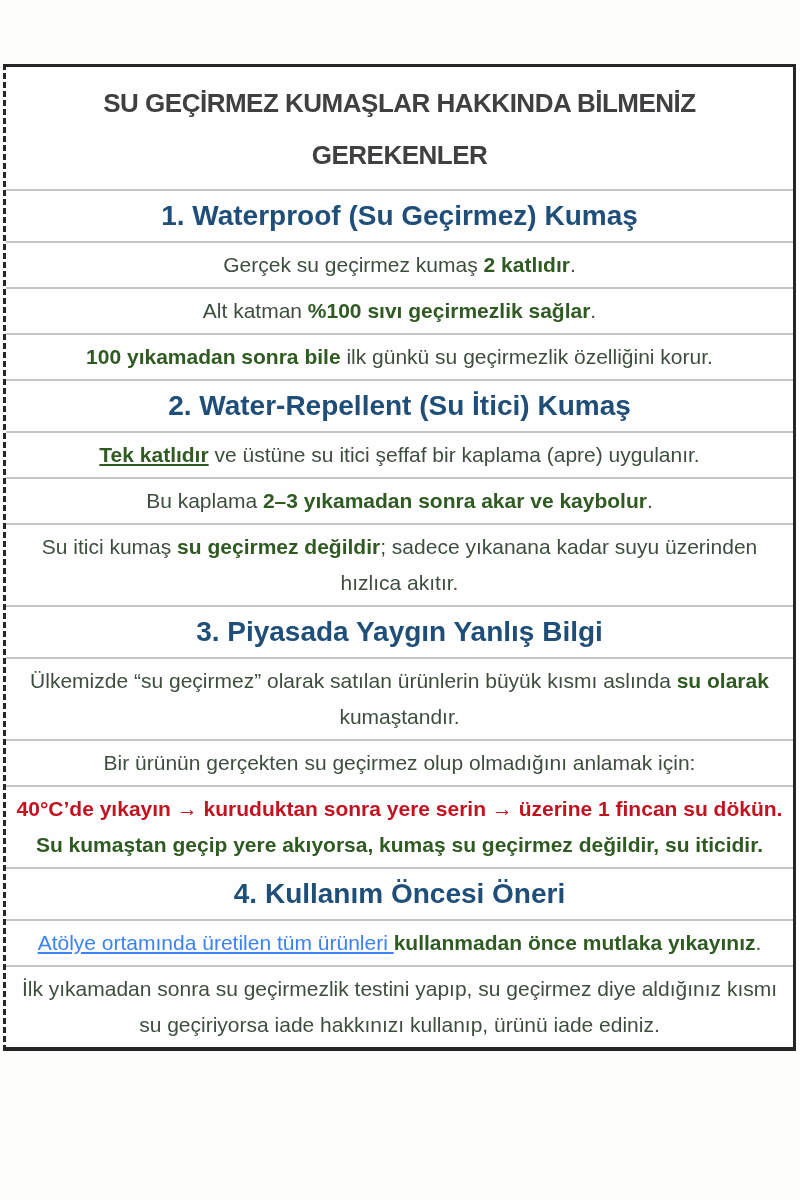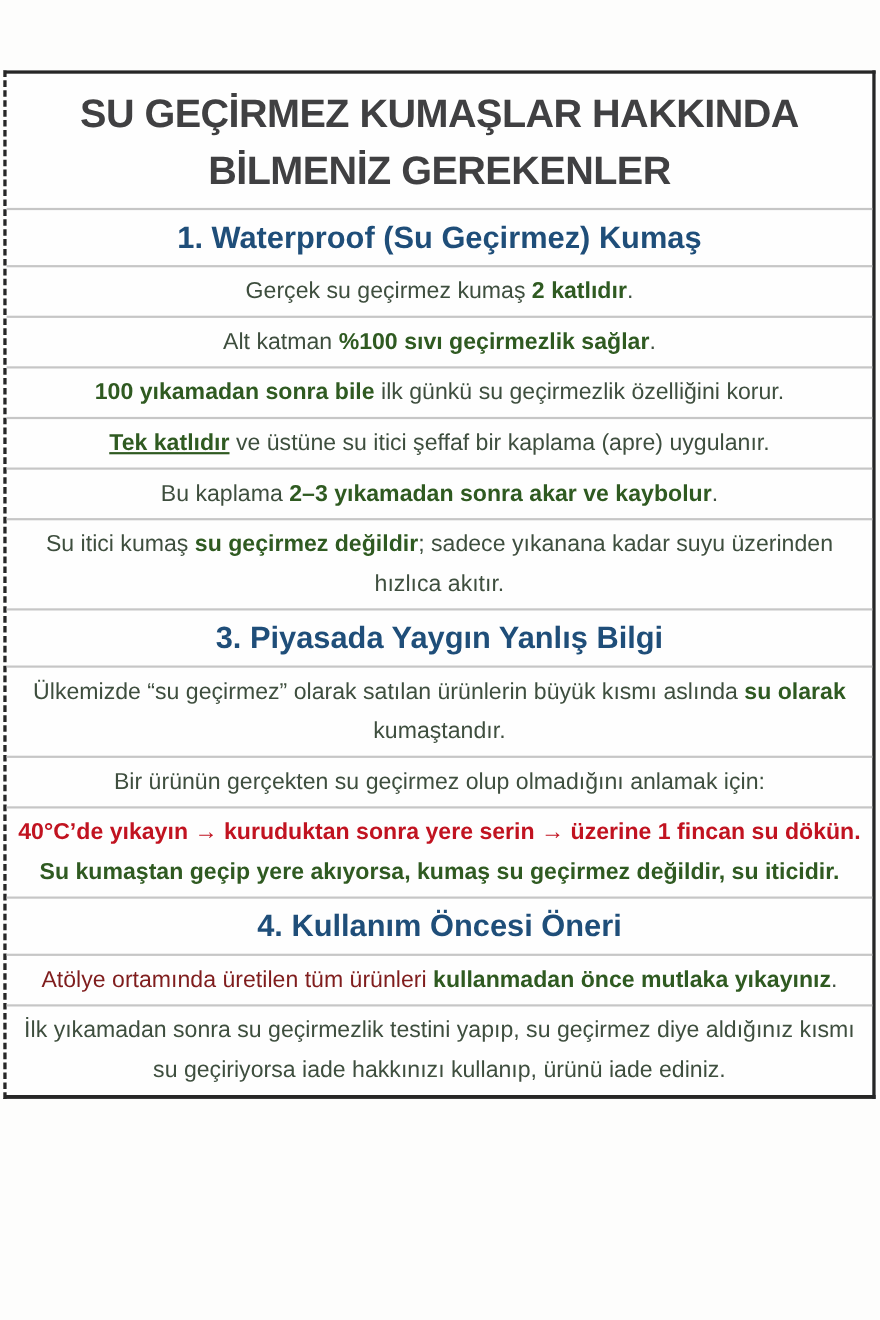--- a/index.html
+++ b/index.html
@@ -23,21 +23,21 @@
   .row{
     text-align:center;
     box-sizing:border-box;
     padding:4px 8px;
     line-height:36px;
   }
   .row + .row{
     border-top:2px solid #c6c6c6;
   }
   .row.title{
-    font-size:36px;
+    font-size:26px;
     font-weight:bold;
     line-height:52px;
     padding:10px 10px 8px 10px;
     letter-spacing:-0.5px;
   }
   .row.heading{
     font-size:28px;
     font-weight:bold;
     line-height:38px;
     padding:6px 8px;
@@ -52,23 +52,24 @@
 </style>
 </head>
 <body>
 
 <div class="info-table" style="border-color: rgb(38, 38, 38);">
     <div class="row title" style="border-top-color: rgb(198, 198, 198);"><span class="seg strong" style="color: rgb(64, 64, 66);">SU GEÇİRMEZ KUMAŞLAR HAKKINDA BİLMENİZ GEREKENLER</span></div>
     <div class="row heading" style="border-top-color: rgb(198, 198, 198);"><span class="seg strong" style="color: rgb(31, 78, 121); margin-top: 36px;">1. Waterproof (Su Geçirmez) Kumaş</span></div>
     <div class="row body" style="border-top-color: rgb(198, 198, 198);"><span class="seg regular" style="color: rgb(62, 78, 62);">Gerçek su geçirmez kumaş </span><span class="seg strong" style="color: rgb(47, 90, 33);">2 katlıdır</span><span class="seg regular" style="color: rgb(62, 78, 62);">.</span></div>
     <div class="row body" style="border-top-color: rgb(198, 198, 198);"><span class="seg regular" style="color: rgb(62, 78, 62);">Alt katman </span><span class="seg strong" style="color: rgb(47, 90, 33);">%100 sıvı geçirmezlik sağlar</span><span class="seg regular" style="color: rgb(62, 78, 62);">.</span></div>
     <div class="row body" style="border-top-color: rgb(198, 198, 198);"><span class="seg strong" style="color: rgb(47, 90, 33);">100 yıkamadan sonra bile</span><span class="seg regular" style="color: rgb(62, 78, 62);"> ilk günkü su geçirmezlik özelliğini korur.</span></div>
+    <div class="row heading" style="border-top-color: rgb(198, 198, 198);"><span class="seg strong" style="color: rgb(31, 78, 121);">2. Water-Repellent (Su İtici) Kumaş</span></div>
     <div class="row body" style="border-top-color: rgb(198, 198, 198);"><span class="seg strong" style="color: rgb(47, 90, 33); text-decoration: underline;">Tek katlıdır</span><span class="seg regular" style="color: rgb(62, 78, 62);"> ve üstüne su itici şeffaf bir kaplama (apre) uygulanır.</span></div>
     <div class="row body" style="border-top-color: rgb(198, 198, 198);"><span class="seg regular" style="color: rgb(62, 78, 62);">Bu kaplama </span><span class="seg strong" style="color: rgb(47, 90, 33);">2–3 yıkamadan sonra akar ve kaybolur</span><span class="seg regular" style="color: rgb(62, 78, 62);">.</span></div>
     <div class="row body" style="border-top-color: rgb(198, 198, 198);"><span class="seg regular" style="color: rgb(62, 78, 62);">Su itici kumaş </span><span class="seg strong" style="color: rgb(47, 90, 33);">su geçirmez değildir</span><span class="seg regular" style="color: rgb(62, 78, 62);">; sadece yıkanana kadar suyu üzerinden hızlıca akıtır.</span></div>
     <div class="row heading" style="border-top-color: rgb(198, 198, 198);"><span class="seg strong" style="color: rgb(31, 78, 121);">3. Piyasada Yaygın Yanlış Bilgi</span></div>
     <div class="row body" style="border-top-color: rgb(198, 198, 198);"><span class="seg regular" style="color: rgb(62, 78, 62);">Ülkemizde “su geçirmez” olarak satılan ürünlerin büyük kısmı aslında </span><span class="seg strong" style="color: rgb(47, 90, 33);">su olarak</span><span class="seg regular" style="color: rgb(62, 78, 62);"> kumaştandır.</span></div>
     <div class="row body" style="border-top-color: rgb(198, 198, 198);"><span class="seg regular" style="color: rgb(62, 78, 62);">Bir ürünün gerçekten su geçirmez olup olmadığını anlamak için:</span></div>
     <div class="row body" style="border-top-color: rgb(198, 198, 198);"><span class="seg alert" style="color: rgb(193, 19, 32);">40°C’de yıkayın → kuruduktan sonra yere serin → üzerine 1 fincan su dökün.</span><span class="seg strong" style="color: rgb(47, 90, 33);"> Su kumaştan geçip yere akıyorsa, kumaş su geçirmez değildir, su iticidir.</span></div>
     <div class="row heading" style="border-top-color: rgb(198, 198, 198);"><span class="seg strong" style="color: rgb(31, 78, 121);">4. Kullanım Öncesi Öneri</span></div>
-    <div class="row body" style="border-top-color: rgb(198, 198, 198);"><span class="seg regular" style="color: #7f1d1d;">Atölye ortamında üretilen tüm ürünleri </span><span class="seg strong" style="color: rgb(47, 90, 33);">kullanmadan önce mutlaka yıkayınız</span><span class="seg regular" style="color: rgb(62, 78, 62);">.</span></div>
+    <div class="row body" style="border-top-color: rgb(198, 198, 198);"><span class="seg regular" style="color: #3b82f6; text-decoration: underline;">Atölye ortamında üretilen tüm ürünleri </span><span class="seg strong" style="color: rgb(47, 90, 33);">kullanmadan önce mutlaka yıkayınız</span><span class="seg regular" style="color: rgb(62, 78, 62);">.</span></div>
     <div class="row body" style="border-top-color: rgb(198, 198, 198);"><span class="seg regular" style="color: rgb(62, 78, 62);">İlk yıkamadan sonra su geçirmezlik testini yapıp, su geçirmez diye aldığınız kısmı su geçiriyorsa iade hakkınızı kullanıp, ürünü iade ediniz.</span></div>
   </div>
 
 </body></html>

